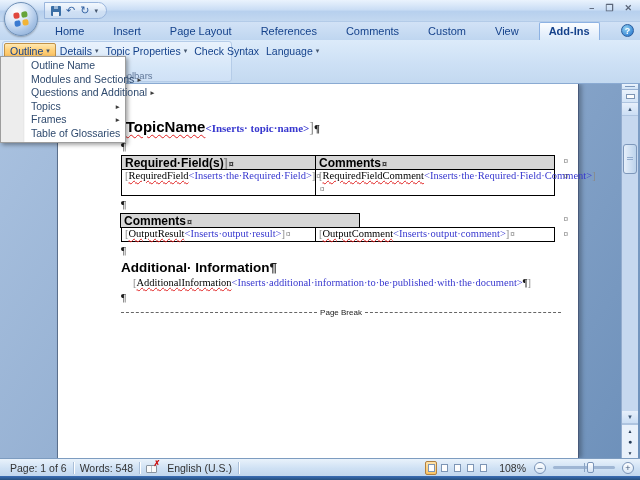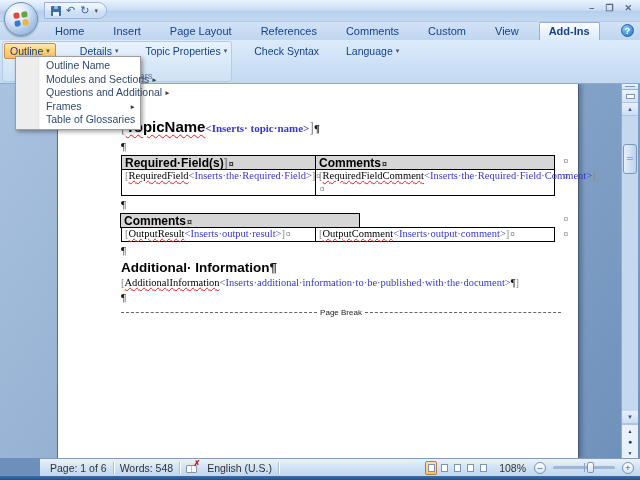--- a/index.html
+++ b/index.html
@@ -44,29 +44,29 @@
     font-size:9px; font-weight:bold; text-align:center; line-height:13px; border:1px solid #2a5d9e; }
 
   
   .ribbon { height:44px; flex:0 0 44px; position:relative;
     background:linear-gradient(#dcebfa,#cde0f5 55%,#c3d9f0); border-bottom:1px solid #8aaad2; }
   .rgroup { position:absolute; left:2px; top:1px; width:230px; height:41px;
     border:1px solid #b5cce8; border-radius:3px;
     background:linear-gradient(#e9f2fc,#d5e6f8 70%,#cfe1f6); }
   .rgroup-label { position:absolute; bottom:0; left:0; width:100%; text-align:center;
     font-size:9.5px; color:#62799a; }
-  .rbtns { position:absolute; left:4px; top:3px; display:flex; align-items:center; gap:21px;
+  .rbtns { position:absolute; left:4px; top:3px; display:flex; align-items:center; gap:1px;
     font-size:10.5px; color:#15428b; white-space:nowrap; }
   .rbtn { padding:1px 3px; display:flex; align-items:center; gap:3px; cursor:default; }
   .rbtn .dd { font-size:7px; color:#44566e; }
   .rbtn.pressed { background:linear-gradient(#ffe9b2,#ffd078 45%,#fbbf5e); border:1px solid #c09147;
     border-radius:2px; padding:1px 5px; }
 
   
-  .menu { position:absolute; left:15px; top:56px; width:126px; z-index:100;
+  .menu { position:absolute; left:0; top:56px; width:126px; z-index:100;
     border:1px solid #9d9d9d; box-shadow:2px 2px 4px rgba(0,0,0,.35); padding:2px 0;
     background:linear-gradient(90deg,#ededed 0px,#ededed 22px,#e0e0e0 22px,#ffffff 24px,#ffffff 100%); }
   .mitem { height:13.5px; line-height:13.5px; padding-left:30px; padding-right:4px;
     font-size:10.5px; color:#2f4a6e; white-space:nowrap; display:flex; align-items:center; cursor:default; }
   .mitem .lbl { flex:1; }
   .mitem .sub { font-size:6.5px; color:#3c3c3c; margin-left:2px; }
 
   
   .docarea { flex:1; position:relative; overflow:hidden;
     background:linear-gradient(125deg,#aac2e0 0%, #90accf 45%, #6d90ba 100%); }
@@ -94,21 +94,21 @@
     font-size:12px; line-height:14px; height:15px; white-space:nowrap; overflow:hidden; }
   .td { font-size:10.5px; line-height:12.5px; }
   .td .fld { text-decoration:underline wavy #e02020; text-decoration-thickness:1px; text-underline-offset:1px; }
   .w1 { width:195px; } .w2 { width:240px; }
   .ce { font-size:9px; color:#333; padding-left:1px; }
   .rowend { position:absolute; right:-12px; top:1px; font-size:9px; color:#333; }
   .nowrap { white-space:nowrap; }
 
   .h2line { font-family:"Liberation Sans", sans-serif; font-weight:bold; font-size:13.5px;
     line-height:17px; margin-top:3px; }
-  .addline { white-space:nowrap; font-size:10.5px; line-height:13px; }
+  .addline { white-space:nowrap; font-size:10.5px; line-height:13px;margin-left:12px; }
   .addline .fld { text-decoration:underline wavy #e02020; text-decoration-thickness:1px; text-underline-offset:1px; }
 
   .pbreak { width:440px; display:flex; align-items:center; margin-top:5px; }
   .pbreak .dash { flex:1; border-top:1px dashed #666; height:0; }
   .pbreak .pblabel { font-size:8px; color:#222; padding:0 3px;
     font-family:"Liberation Sans", sans-serif; }
 
   
   .vscroll { position:absolute; right:2px; top:0; bottom:0; width:17px; background:#c6d8ef;
     border-left:1px solid #93acce; display:flex; flex-direction:column; }
@@ -124,21 +124,21 @@
     border:1px solid #7d97ba; background:linear-gradient(90deg,#e6effa,#bcd3ec); }
   .thumb i { display:block; margin:12px 3px 0; height:1px; background:#93acce; box-shadow:0 2px 0 #93acce; }
   .browse { display:flex; flex-direction:column; background:#e9f1fb; border-top:1px solid #aec4e0; }
   .bbtn { height:11px; display:flex; align-items:center; justify-content:center;
     font-size:5px; color:#243a56; }
   .bbtn.ball { font-size:7px; }
 
   
   .statusbar { height:18px; flex:0 0 18px; display:flex; align-items:center; padding:0 6px;
     font-size:10.5px; color:#333; border-top:1px solid #7d9cc0;
-    background:linear-gradient(#e9f2fb,#cfe1f4 55%,#c2d7ee);margin-left:40px; }
+    background:linear-gradient(#e9f2fb,#cfe1f4 55%,#c2d7ee); }
   .sitem { padding:0 4px; white-space:nowrap; }
   .ssep { width:1px; height:12px; background:#aabfd8; box-shadow:1px 0 0 #fff; margin:0 2px; }
   .spell { position:relative; width:13px; height:11px; margin:0 4px; }
   .spell .bk { position:absolute; left:0; bottom:0; width:11px; height:8px; background:#fafafa;
     border:1px solid #88939f; border-radius:1px; }
   .spell .bk::after { content:""; position:absolute; left:4px; top:0; bottom:0; width:1px; background:#b9c2cc; }
   .spell .x { position:absolute; right:-1px; top:-3px; font-size:8px; color:#cc1111; font-weight:bold; }
   .sright { margin-left:auto; display:flex; align-items:center; gap:3px; }
   .vbtns { display:flex; gap:1px; margin-right:7px; }
   .vbtn { width:12px; height:14px; display:flex; align-items:center; justify-content:center;
@@ -226,20 +226,24 @@
     </div>
     <div class="mitem">
       <span class="lbl">Modules and Sections</span>
       <span class="sub">►</span>
     </div>
     <div class="mitem">
       <span class="lbl">Questions and Additional</span>
       <span class="sub">►</span>
     </div>
     <div class="mitem">
+      <span class="lbl">Topics</span>
+      <span class="sub">►</span>
+    </div>
+    <div class="mitem">
       <span class="lbl">Frames</span>
       <span class="sub">►</span>
     </div>
     <div class="mitem">
       <span class="lbl">Table of Glossaries</span>
     </div>
   </div>
 
   <div class="docarea">
     <div class="page">

